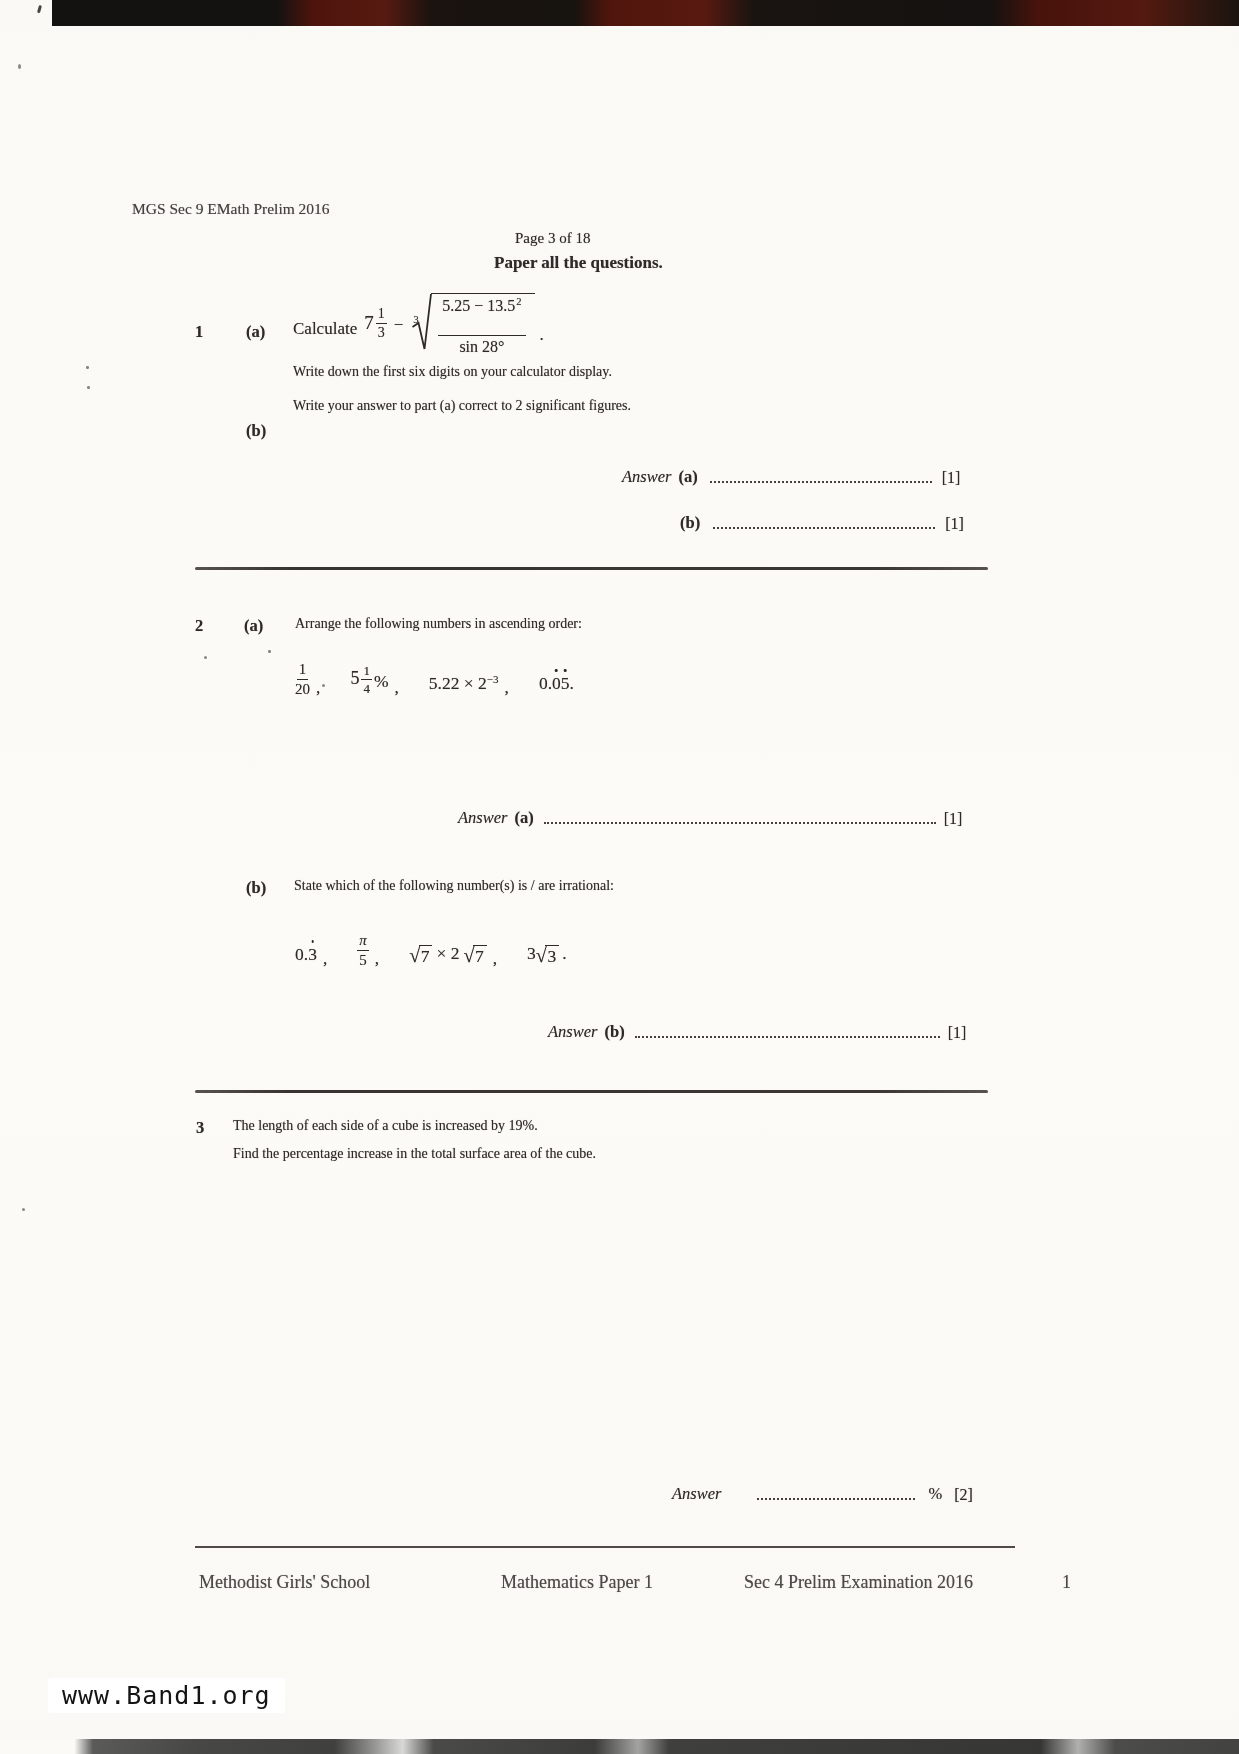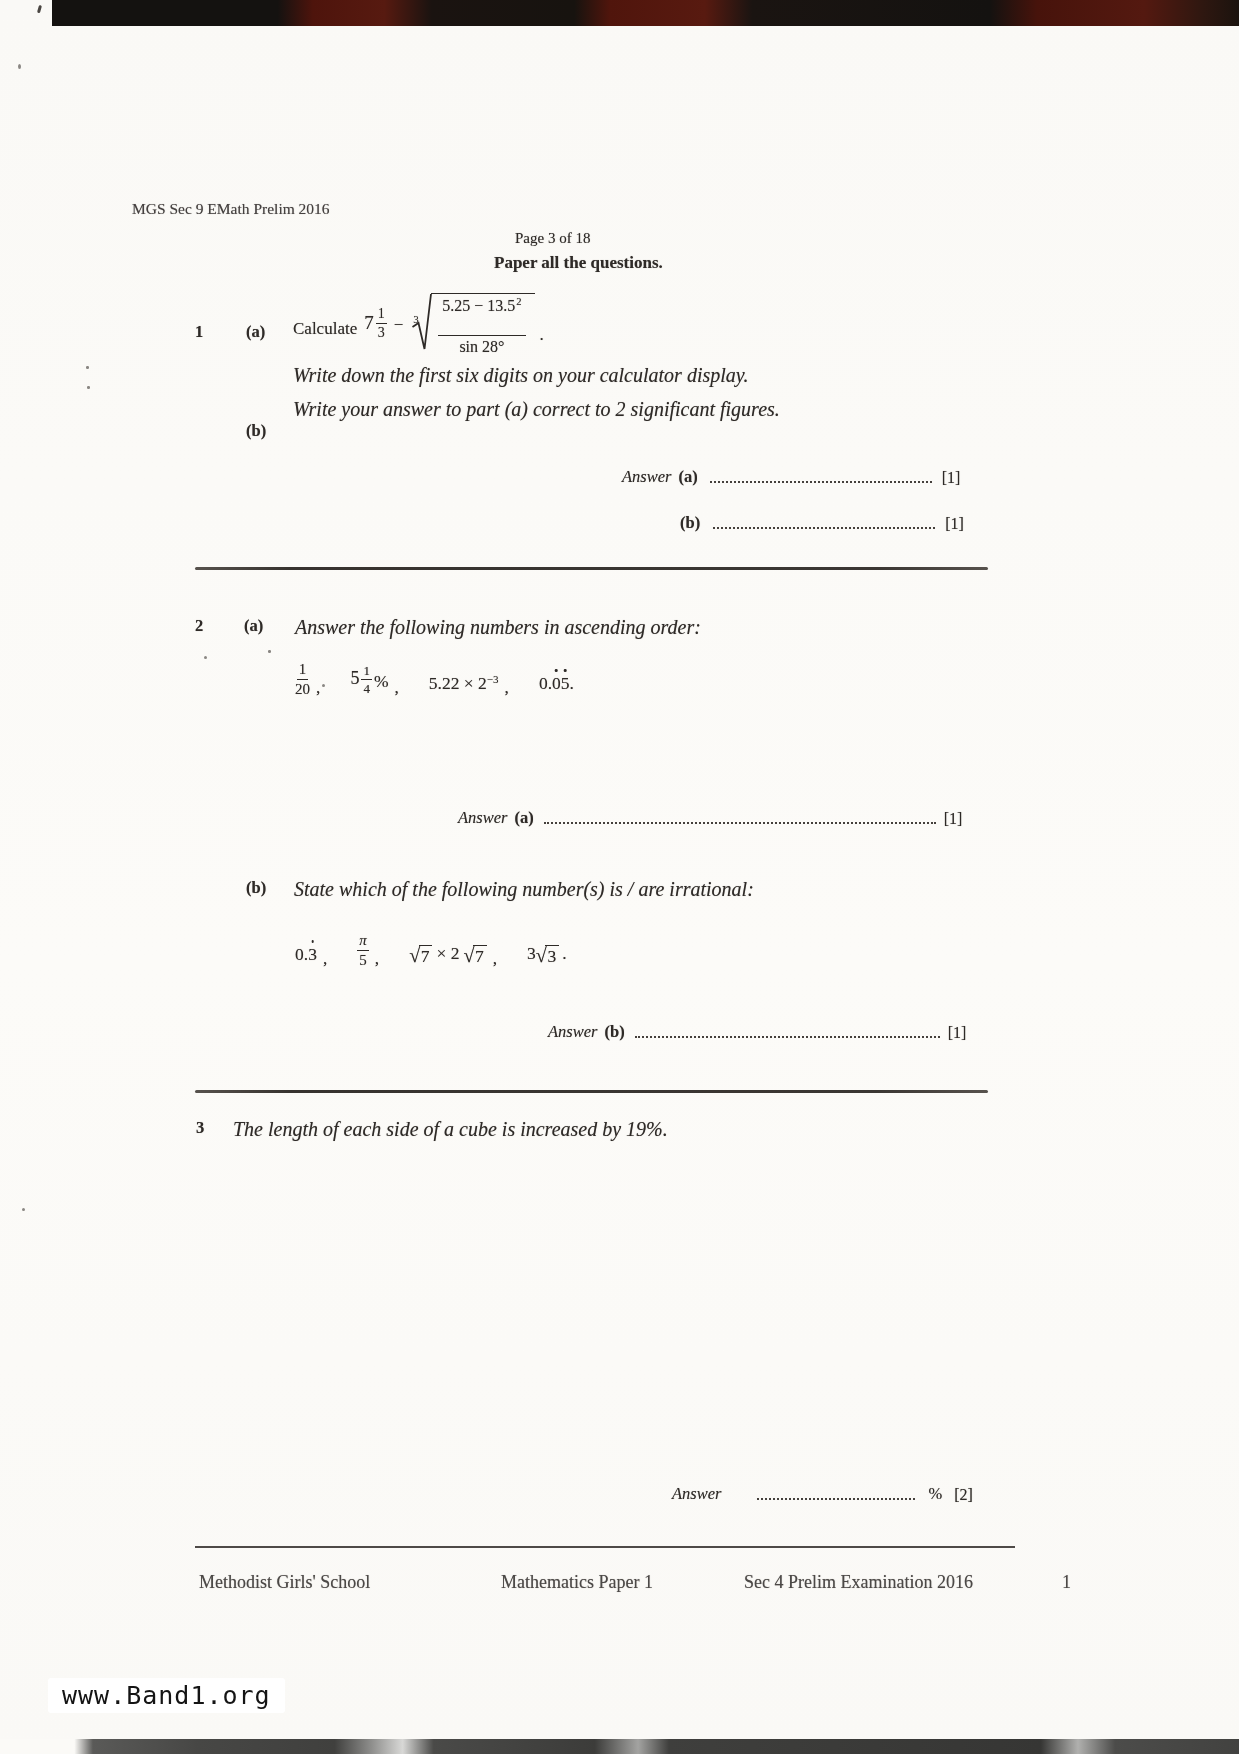--- a/index.html
+++ b/index.html
@@ -27,21 +27,21 @@
       background:linear-gradient(90deg,#57524d,#37332f 12%,#3b3733 86%,#57524d);}
   .hr-footer{position:absolute;left:195px;top:1546px;width:820px;height:2.4px;
       background:#4e4a47;}
   
   .abs{position:absolute;}
   .hdr-title{left:132px;top:200px;font-size:15.5px;color:#454140;}
   .hdr-page{left:515px;top:230px;font-size:15px;}
   .hdr-instr{left:494px;top:253px;font-size:17px;font-weight:bold;}
   .qnum{font-weight:bold;font-size:16.5px;}
   .plabel{font-weight:bold;font-size:16.5px;}
-  .bodytext{font-size:20px;font-style:italic;}
+  .bodytext{font-size:14px;}
   
   .frow{position:absolute;display:flex;align-items:center;font-size:17px;}
   .low4{transform:translateY(4px);}
   .low6{transform:translateY(6px);}
   .mixed{display:inline-flex;align-items:center;margin-left:7px;}
   .mixed .whole{font-size:19px;}
   .vfrac{display:inline-flex;flex-direction:column;align-items:center;
          line-height:1;vertical-align:middle;}
   .vfrac .ft{padding:0 2px 2px;border-bottom:1.5px solid #2e2a27;}
   .vfrac .fb{padding-top:2px;}
@@ -156,21 +156,21 @@
     <div class="ansrow" style="left:680px;top:513px;">
       <span class="anspart">(b)</span>
       <span class="dots" style="width:222px;margin-left:13px;"></span>
       <span class="mark-box" style="margin-left:10px;">[1]</span>
     </div>
 
     <div class="hr" style="top:567px;"></div>
 
     <div class="abs qnum" style="left:195px;top:616px;">2</div>
     <div class="abs plabel" style="left:244px;top:616px;">(a)</div>
-    <div class="abs bodytext" style="left:295px;top:616px;">Answer the following numbers in ascending order:</div>
+    <div class="abs bodytext" style="left:295px;top:616px;">Arrange the following numbers in ascending order:</div>
 
     <div class="mrow" style="left:295px;top:650px;height:58px;">
       <span class="vfrac f15">
         <span class="ft">1</span>
         <span class="fb">20</span>
       </span>
       <span class="cm">,</span>
       <span class="mitem"><span style="font-size:18px;">5</span><span class="vfrac f13">
             <span class="ft">1</span>
             <span class="fb">4</span>
@@ -217,20 +217,21 @@
       <span class="answord">Answer</span>
       <span class="anspart">(b)</span>
       <span class="dots" style="width:305px;margin-left:10px;"></span>
       <span class="mark-box" style="margin-left:8px;">[1]</span>
     </div>
 
     <div class="hr" style="top:1090px;"></div>
 
     <div class="abs qnum" style="left:196px;top:1118px;">3</div>
     <div class="abs bodytext" style="left:233px;top:1118px;">The length of each side of a cube is increased by 19%.</div>
+    <div class="abs bodytext" style="left:233px;top:1146px;">Find the percentage increase in the total surface area of the cube.</div>
 
     <div class="ansrow" style="left:672px;top:1484px;">
       <span class="answord">Answer</span>
       <span class="dots" style="width:158px;margin-left:28px;"></span>
       <span style="margin-left:14px;">%</span>
       <span class="mark-box" style="margin-left:12px;">[2]</span>
     </div>
 
     <div class="hr-footer"></div>
     <div class="f-item" style="left:199px;">Methodist Girls' School</div>

